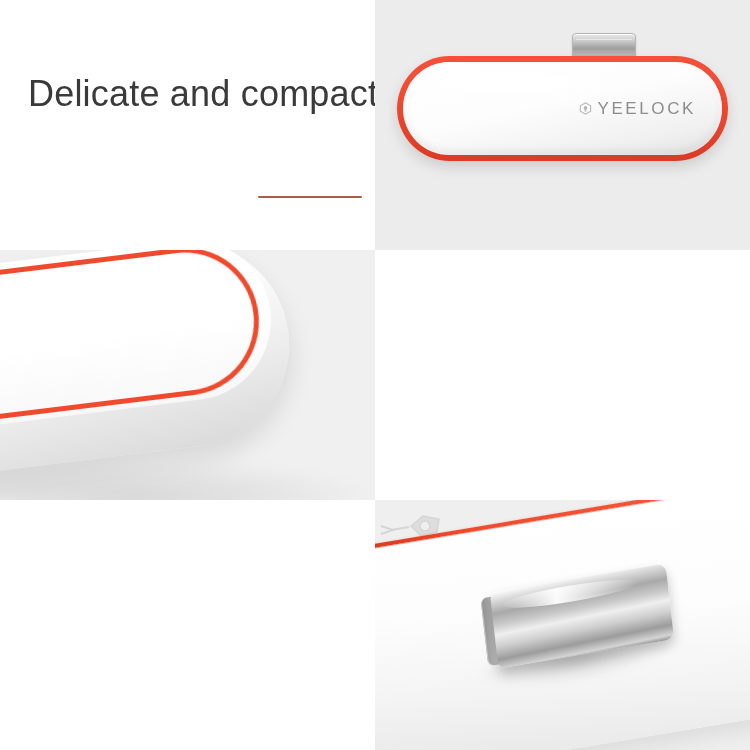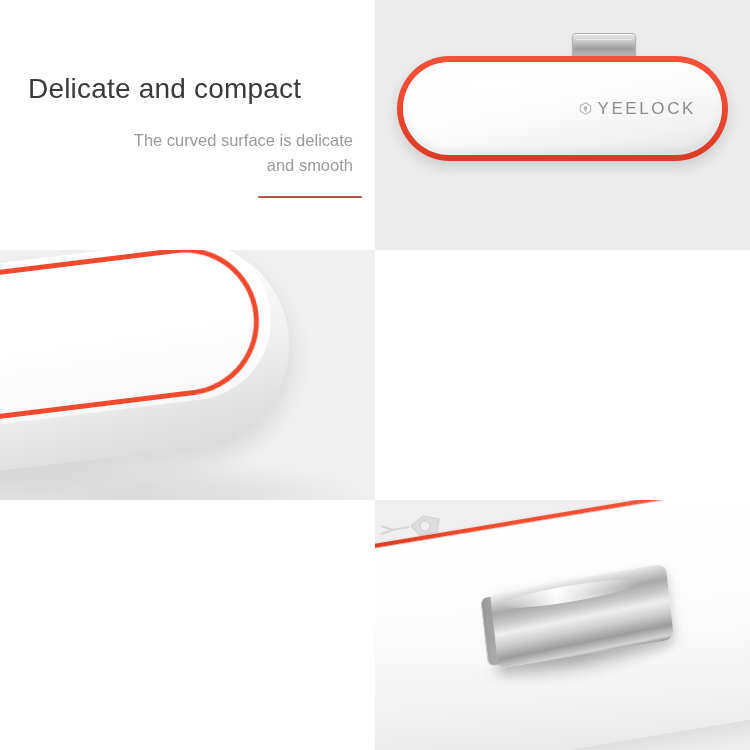--- a/index.html
+++ b/index.html
@@ -17,21 +17,21 @@
   .p-tl { left:0;   top:0;   width:375px; height:250px; background:#ffffff; }
   .p-tr { left:375px; top:0;   width:375px; height:250px; background:#ececec; }
   .p-ml { left:0;   top:250px; width:375px; height:250px; background:#efefef; }
   .p-mr { left:375px; top:250px; width:375px; height:250px; background:#ffffff; }
   .p-bl { left:0;   top:500px; width:375px; height:250px; background:#ffffff; }
   .p-br { left:375px; top:500px; width:375px; height:250px; background:#eeeeee; }
 
   
   .txt { position:absolute; }
   .heading {
-    font-size:28px;
+    font-size:36px;
     font-weight:400;
     color:#3a3a3a;
     letter-spacing:.2px;
     white-space:nowrap;
     line-height:1.2;
   }
   .sub {
     font-size:16.5px;
     color:#9a9a9a;
     line-height:1.55;
@@ -184,24 +184,20 @@
   }
 </style>
 </head>
 <body>
 
 <div class="page">
 
   <div class="panel p-tl">
     <div class="txt tl-txt">
       <div class="heading">Delicate and compact</div>
-      <div class="sub">
-        <div>The curved surface is delicate</div>
-        <div>and smooth</div>
-      </div>
     </div>
     <div class="tl-rule"></div>
   </div>
 
   <div class="panel p-tr">
     <div class="product-wrap">
 
       <div class="latch"></div>
 
       <div class="pill-outer">

